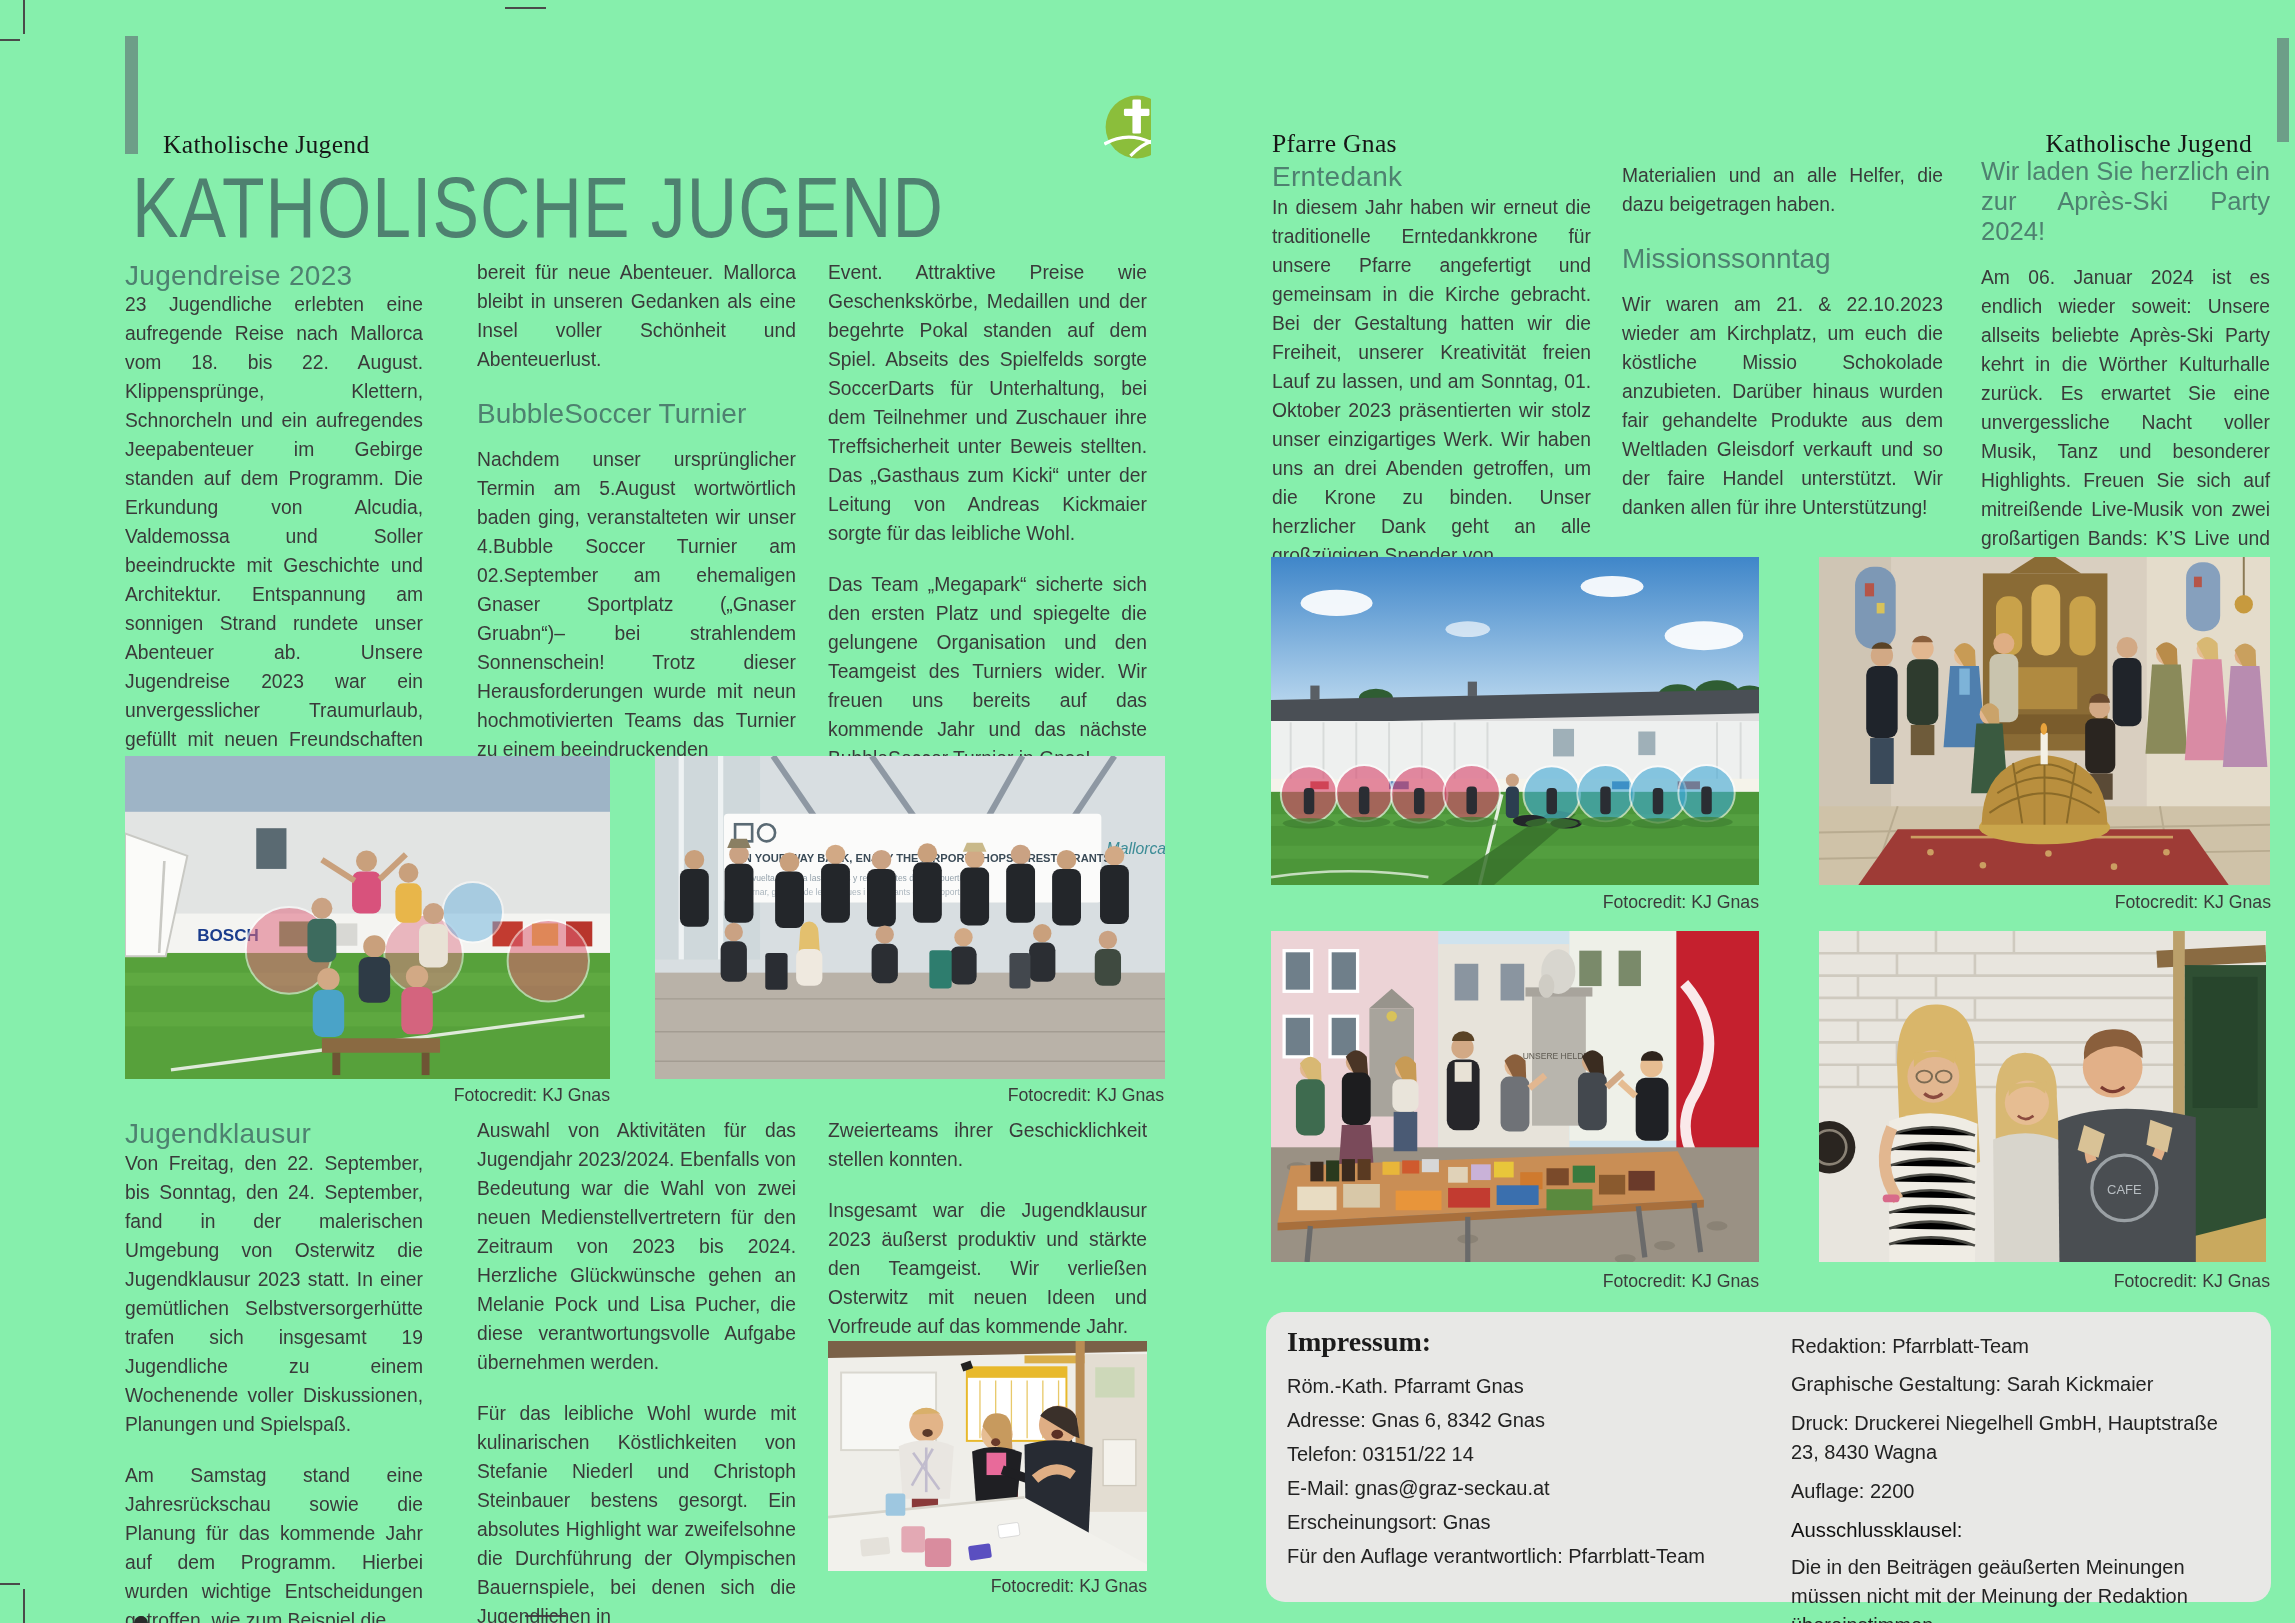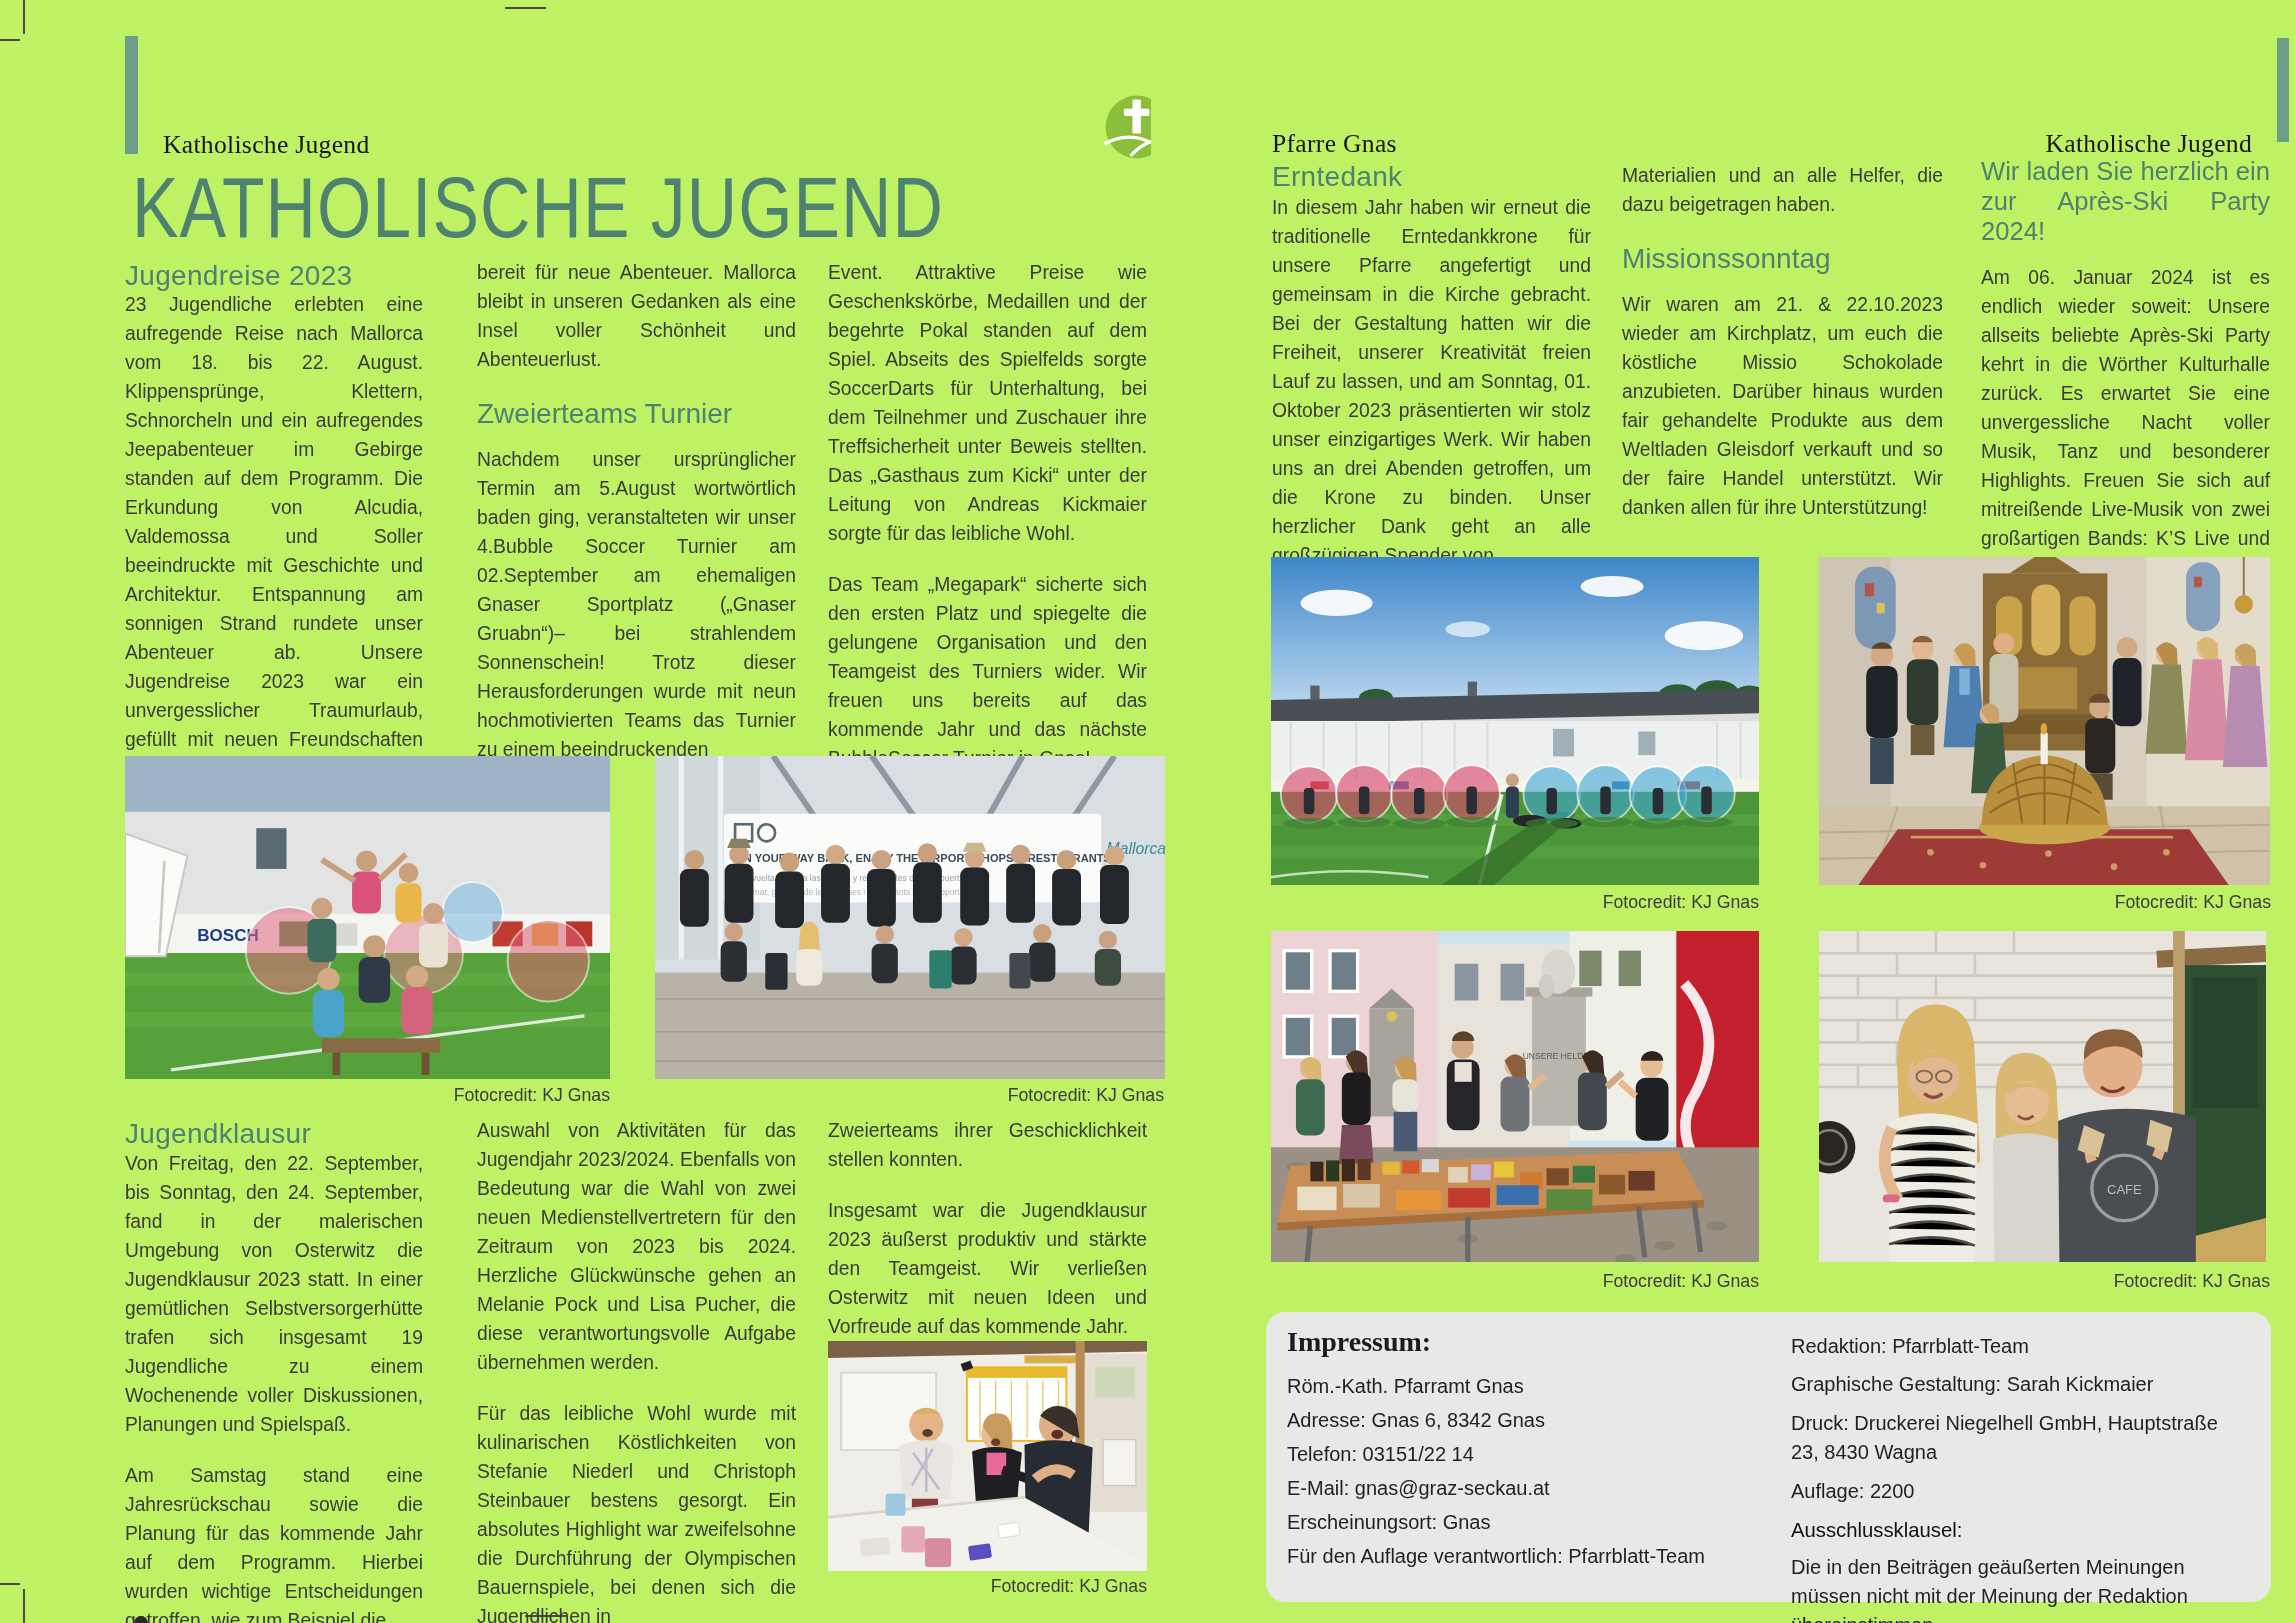--- a/index.html
+++ b/index.html
@@ -1,16 +1,16 @@
 <!DOCTYPE html>
 <html style="font-size:10.5px"><head>
 <meta charset="utf-8">
 <style>
   html,body{margin:0;padding:0;background:#888;}
-  .sheet{position:relative;width:2295px;height:1623px;background:#bef264;overflow:hidden;
+  .sheet{position:relative;width:2295px;height:1623px;background:#86efac;overflow:hidden;
          font-family:"Liberation Sans",sans-serif;color:#3a3a3a;}
   .mark{position:absolute;background:#4a4a4a;}
   .greenbar{position:absolute;background:#6d9e88;}
   .kicker{position:absolute;font-family:"Liberation Serif",serif;font-size:25.6px;color:#161616;letter-spacing:0.3px;white-space:nowrap;}
   .bigtitle{position:absolute;font-size:85px;font-weight:400;color:#4e8170;letter-spacing:1.3px;
             transform:scaleX(.82);transform-origin:left top;white-space:nowrap;line-height:1;}
   .sec-h{position:absolute;font-size:28px;color:#4e8170;letter-spacing:0.3px;white-space:nowrap;}
   .col{position:absolute;font-size:19.3px;line-height:29px;text-align:justify;color:#3a3a3a;}
   .col p{margin:0;}
   .col p + p{margin-top:21.6px;}
@@ -60,21 +60,21 @@
       </g>
     </svg>
   </div>
 
   <div class="sec-h" style="left:125px;top:260px;">Jugendreise 2023</div>
   <div class="col" style="left:125px;top:290px;width:298px;">
     <p>23 Jugendliche erlebten eine aufregende Reise nach Mallorca vom 18. bis 22. August. Klippensprünge, Klettern, Schnorcheln und ein aufregendes Jeepabenteuer im Gebirge standen auf dem Programm. Die Erkundung von Alcudia, Valdemossa und Soller beeindruckte mit Geschichte und Architektur. Entspannung am sonnigen Strand rundete unser Abenteuer ab. Unsere Jugendreise 2023 war ein unvergesslicher Traumurlaub, gefüllt mit neuen Freundschaften und Erlebnissen. Wir kehren mit Herzen voller Freude und Erinnerungen zurück,</p>
   </div>
   <div class="col" style="left:477px;top:258px;width:319px;">
     <p>bereit für neue Abenteuer. Mallorca bleibt in unseren Gedanken als eine Insel voller Schönheit und Abenteuerlust.</p>
-    <div class="inner-h">Zweierteams Turnier</div>
+    <div class="inner-h">BubbleSoccer Turnier</div>
     <p>Nachdem unser ursprünglicher Termin am 5.August wortwörtlich baden ging, veranstalteten wir unser 4.Bubble Soccer Turnier am 02.September am ehemaligen Gnaser Sportplatz („Gnaser Gruabn“)– bei strahlendem Sonnenschein! Trotz dieser Herausforderungen wurde mit neun hochmotivierten Teams das Turnier zu einem beeindruckenden</p>
   </div>
   <div class="col" style="left:828px;top:258px;width:319px;">
     <p>Event. Attraktive Preise wie Geschenkskörbe, Medaillen und der begehrte Pokal standen auf dem Spiel. Abseits des Spielfelds sorgte SoccerDarts für Unterhaltung, bei dem Teilnehmer und Zuschauer ihre Treffsicherheit unter Beweis stellten. Das „Gasthaus zum Kicki“ unter der Leitung von Andreas Kickmaier sorgte für das leibliche Wohl.</p>
     <p>Das Team „Megapark“ sicherte sich den ersten Platz und spiegelte die gelungene Organisation und den Teamgeist des Turniers wider. Wir freuen uns bereits auf das kommende Jahr und das nächste BubbleSoccer Turnier in Gnas!</p>
   </div>
 
   <div class="photo" style="left:125px;top:756px;width:485px;height:323px;">
     <svg viewBox="0 0 739 492" preserveAspectRatio="none">
       <rect width="739" height="95" fill="#9eb4c6"></rect>

